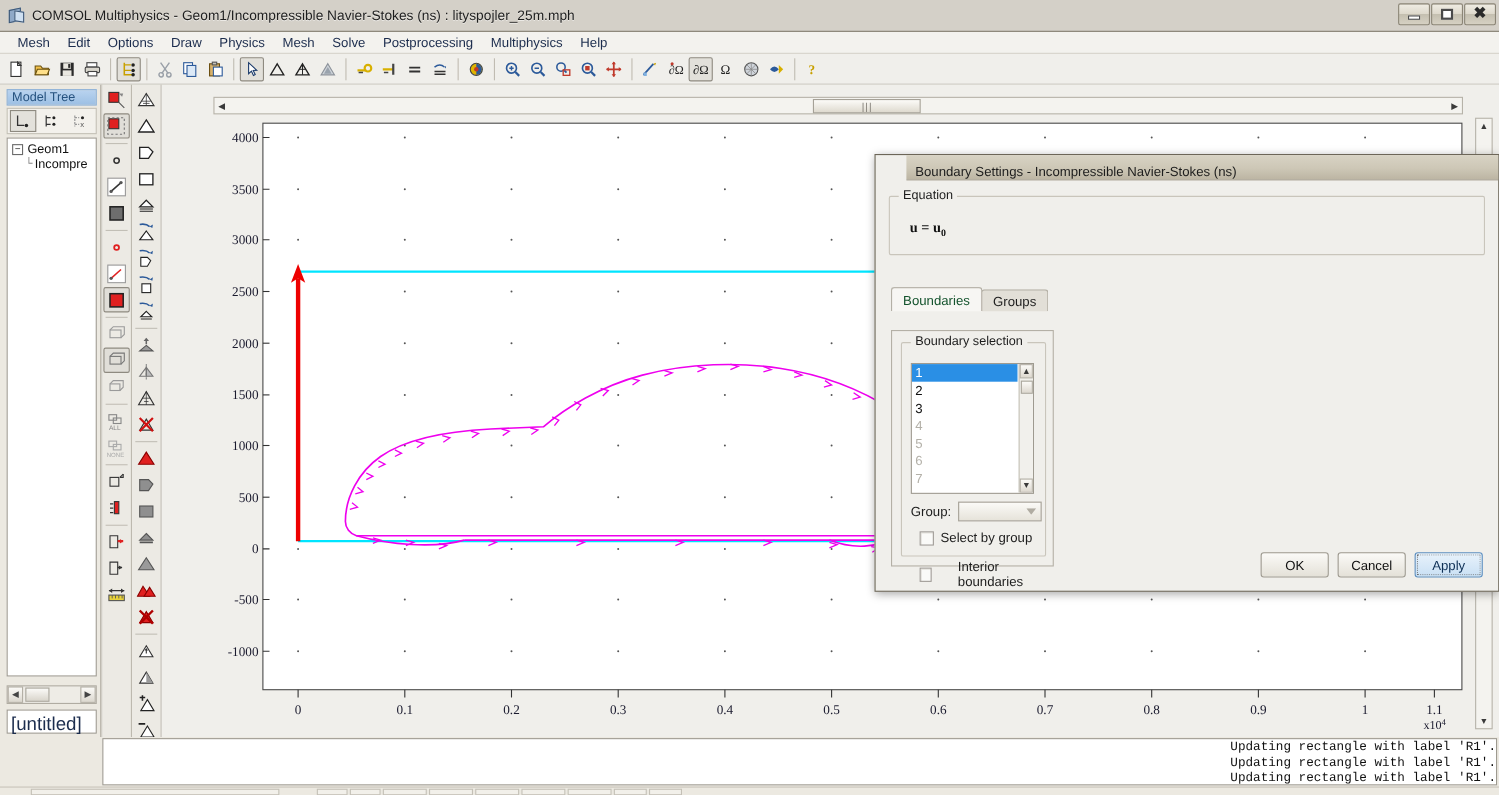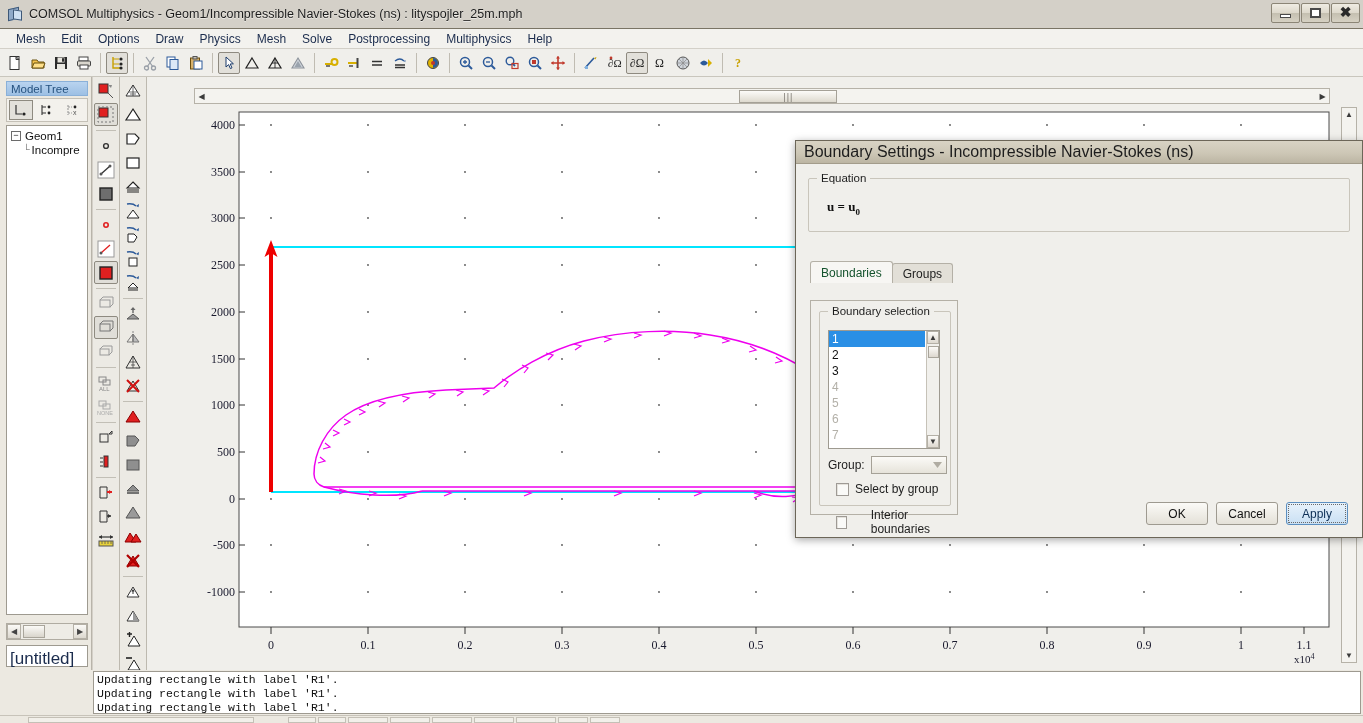--- a/index.html
+++ b/index.html
@@ -146,37 +146,37 @@
   
   #logpane {
     position:absolute; left:0; top:670px; width:1363px; height:53px; background:#ece9e1;
   }
   #logbox {
     position:absolute; left:93px; top:1px; width:1268px; height:43px;
     background:#fff; border:1px solid #9e9a90; overflow:hidden;
     font-family:"Liberation Mono", monospace; font-size:11.5px; color:#101010;
     padding: 1px 0 0 3px;
   }
-  #logbox div { line-height:14px; white-space:nowrap; }
+  #logbox div { line-height:14px; white-space:nowrap;text-align:right; }
   #statusbar {
     position:absolute; left:0; top:45px; width:1363px; height:8px;
     background:#ece9e1; border-top:1px solid #c7c3b9; display:flex; align-items:center; gap:2px;
   }
   .statcell { height:6px; background:#f2f0ea; border:1px solid #c4c0b6; }
 
   
   #dialog {
     position:absolute; left:795px; top:140px; width:568px; height:398px;
     background:#f0efeb; border:1px solid #6c6658;
     box-shadow: 0 2px 8px rgba(0,0,0,.35);
   }
   #dlg-title {
     height:23px; background: linear-gradient(180deg,#d8d3c4 0%,#cdc7b6 55%,#bcb5a3 100%);
-    border-bottom:1px solid #a39c8b; display:flex; align-items:center; padding-left:8px;
-    font-size:16px; color:#1d1d1d;
+    border-bottom:1px solid #a39c8b; display:flex; align-items:flex-end; padding-left:8px;
+    font-size:12px; color:#1d1d1d;margin-left:28px;
   }
   #dlg-body { position:absolute; left:0; top:23px; width:566px; height:373px; }
   .group {
     position:absolute; border:1px solid #c9c5bb; border-radius:2px; background:transparent;
   }
   .group > .glabel {
     position:absolute; left:8px; top:-7px; background:#f0efeb; padding:0 4px; font-size:11.5px; color:#1d1d1d;
   }
   #grp-equation { left:12px; top:14px; width:542px; height:54px; }
   #eqtext { position:absolute; left:18px; top:20px; font-size:13px; font-weight:bold; color:#101010;

